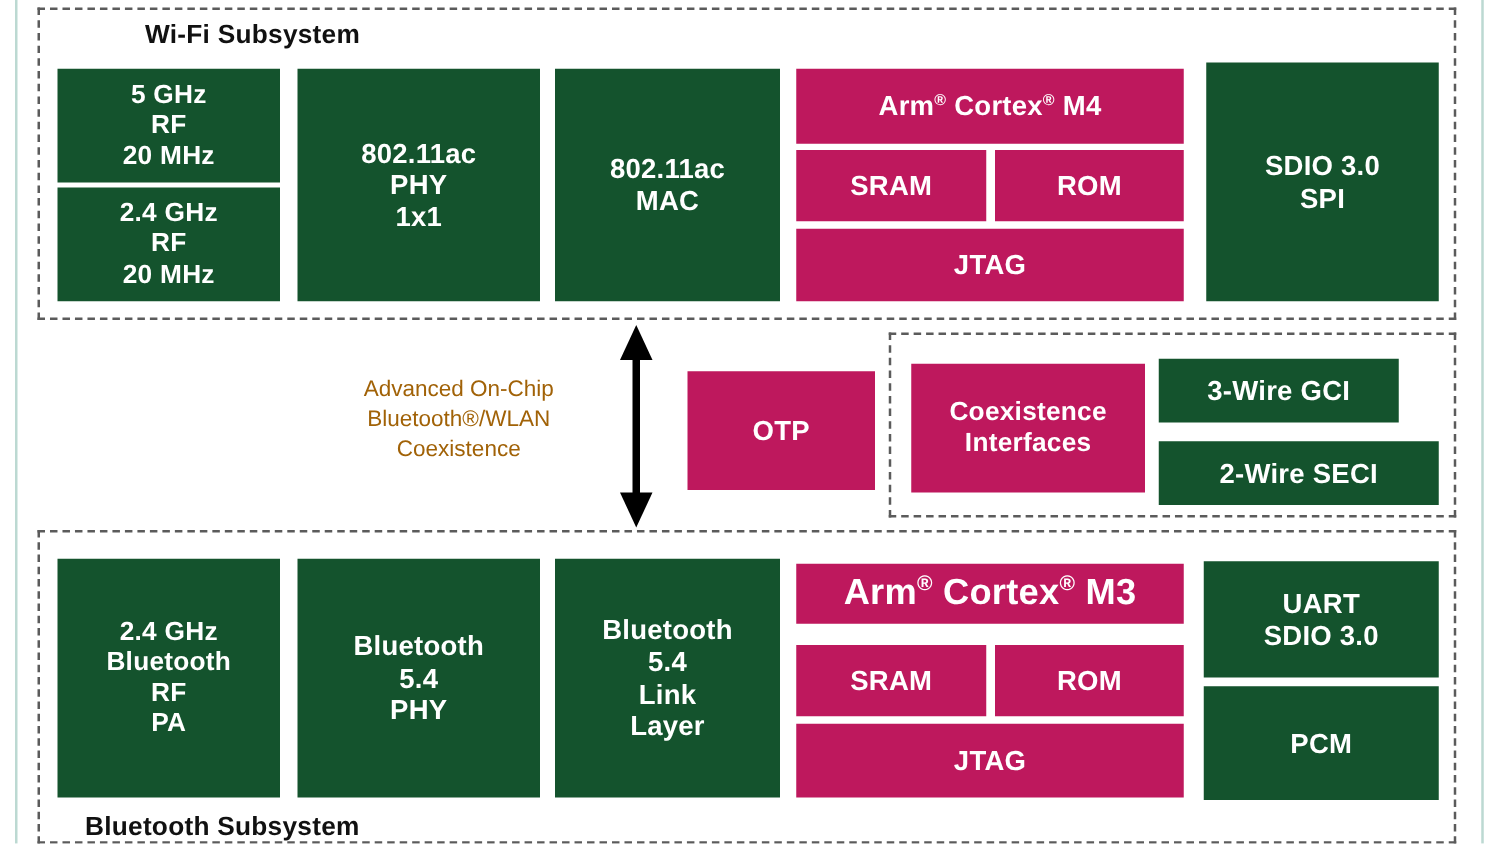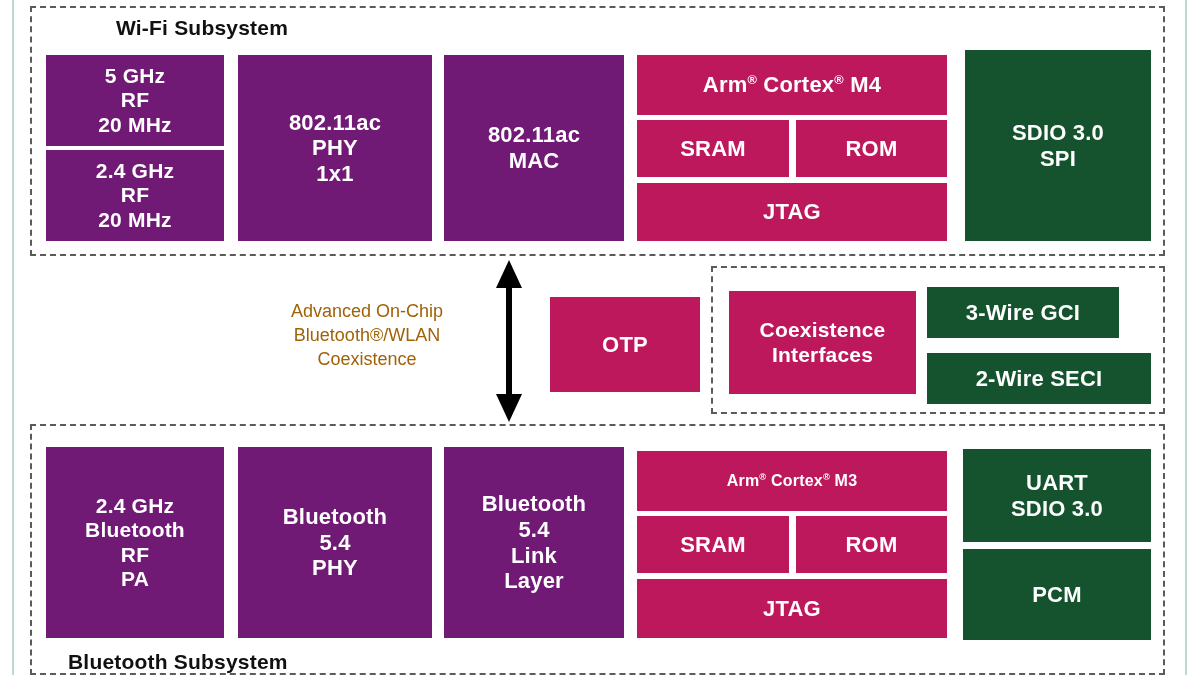--- a/index.html
+++ b/index.html
@@ -44,21 +44,21 @@
     display: flex;
     align-items: center;
     justify-content: center;
     text-align: center;
     color: #ffffff;
     font-weight: bold;
     line-height: 1.16;
     letter-spacing: 0.2px;
     white-space: pre-line;
   }
-  .teal   { background: #701a75; }
+  .teal   { background: #14532d; }
   .mauve  { background: #be185d; }
   .orange { background: #14532d; }
 
   .lbl-section {
     position: absolute;
     color: #111111;
     font-weight: bold;
     font-size: 21px;
     letter-spacing: 0.2px;
     white-space: nowrap;
@@ -158,21 +158,21 @@
 
   <div class="blk teal" style="left:238px; top:447px; width:194px; height:191px; font-size:22px;">Bluetooth
 5.4
 PHY</div>
 
   <div class="blk teal" style="left:444px; top:447px; width:180px; height:191px; font-size:22px;">Bluetooth
 5.4
 Link
 Layer</div>
 
-  <div class="blk mauve" style="left:637px; top:451px; width:310px; height:60px; font-size:16px;">
+  <div class="blk mauve" style="left:637px; top:451px; width:310px; height:48px; font-size:29px;">
     <span><span>Arm</span><sup class="reg">®</sup><span> Cortex</span><sup class="reg">®</sup><span> M3</span></span>
   </div>
 
   <div class="blk mauve" style="left:637px; top:516px; width:152px; height:57px; font-size:22px;">SRAM</div>
 
   <div class="blk mauve" style="left:796px; top:516px; width:151px; height:57px; font-size:22px;">ROM</div>
 
   <div class="blk mauve" style="left:637px; top:579px; width:310px; height:59px; font-size:22px;">JTAG</div>
 
   <div class="blk orange" style="left:963px; top:449px; width:188px; height:93px; font-size:22px;">UART

